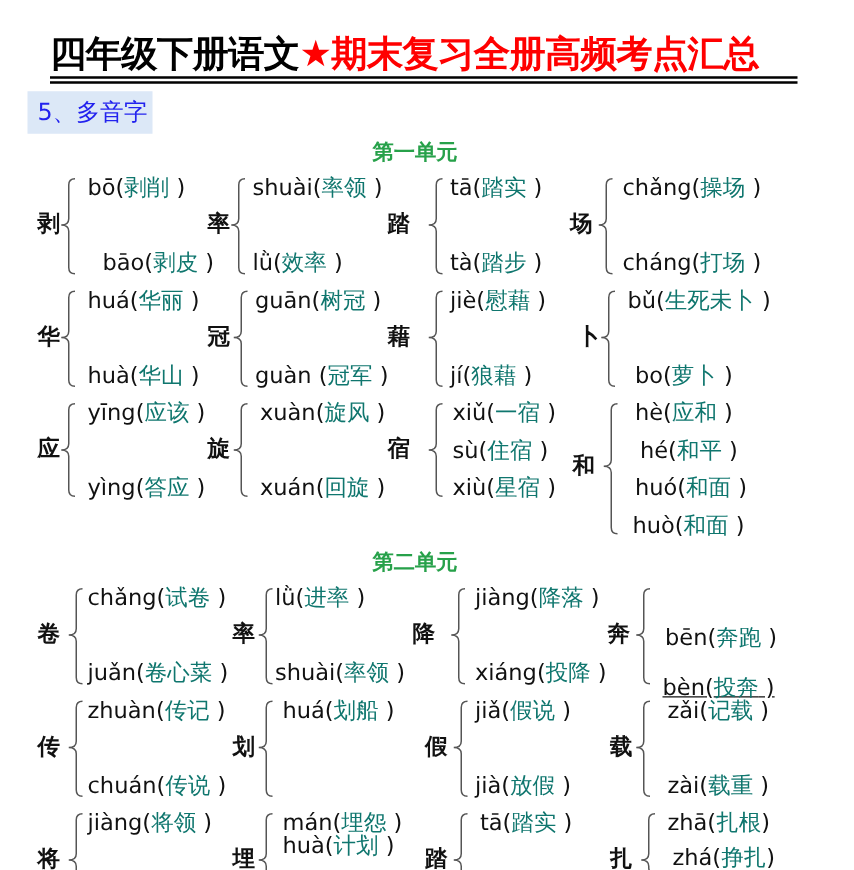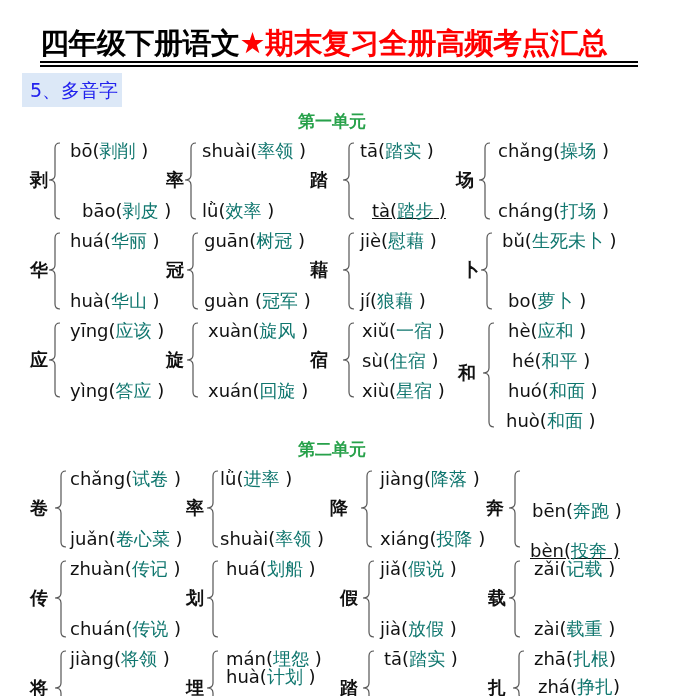--- a/index.html
+++ b/index.html
@@ -72,21 +72,21 @@
     </div>
     <div class="reading" style="left:202px; top:140px;"><span>shuài</span><span>(</span><span class="word">率领</span><span> )</span></div>
     <div class="reading" style="left:202px; top:200px;"><span>lǜ</span><span>(</span><span class="word">效率</span><span> )</span></div>
     <div class="char" style="left:310px; top:170px;">踏</div>
     <div class="brace" style="left:342px; top:142px; height:78px;">
       <svg viewBox="0 0 14 78" preserveAspectRatio="none">
         <path d="M12 1 Q7 1 7 6 L7 33 Q7 38 1 38 Q7 38 7 43 L7 72 Q7 77 12 77" fill="none" stroke="#555" stroke-width="1.2"></path>
       </svg>
     </div>
     <div class="reading" style="left:360px; top:140px;"><span>tā</span><span>(</span><span class="word">踏实</span><span> )</span></div>
-    <div class="reading" style="left:372px; top:200px;text-decoration:underline;"><span>tà</span><span>(</span><span class="word">踏步</span><span> )</span></div>
+    <div class="reading" style="left:360px; top:200px;"><span>tà</span><span>(</span><span class="word">踏步</span><span> )</span></div>
     <div class="char" style="left:456px; top:170px;">场</div>
     <div class="brace" style="left:478px; top:142px; height:78px;">
       <svg viewBox="0 0 14 78" preserveAspectRatio="none">
         <path d="M12 1 Q7 1 7 6 L7 33 Q7 38 1 38 Q7 38 7 43 L7 72 Q7 77 12 77" fill="none" stroke="#555" stroke-width="1.2"></path>
       </svg>
     </div>
     <div class="reading" style="left:498px; top:140px;"><span>chǎng</span><span>(</span><span class="word">操场</span><span> )</span></div>
     <div class="reading" style="left:498px; top:200px;"><span>cháng</span><span>(</span><span class="word">打场</span><span> )</span></div>
     <div class="char" style="left:30px; top:260px;">华</div>
     <div class="brace" style="left:48px; top:232px; height:78px;">

